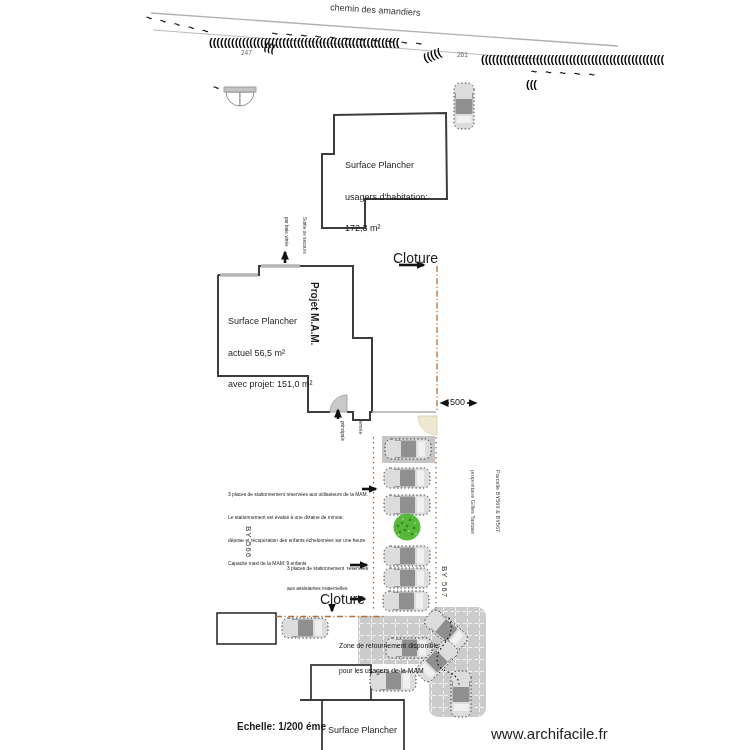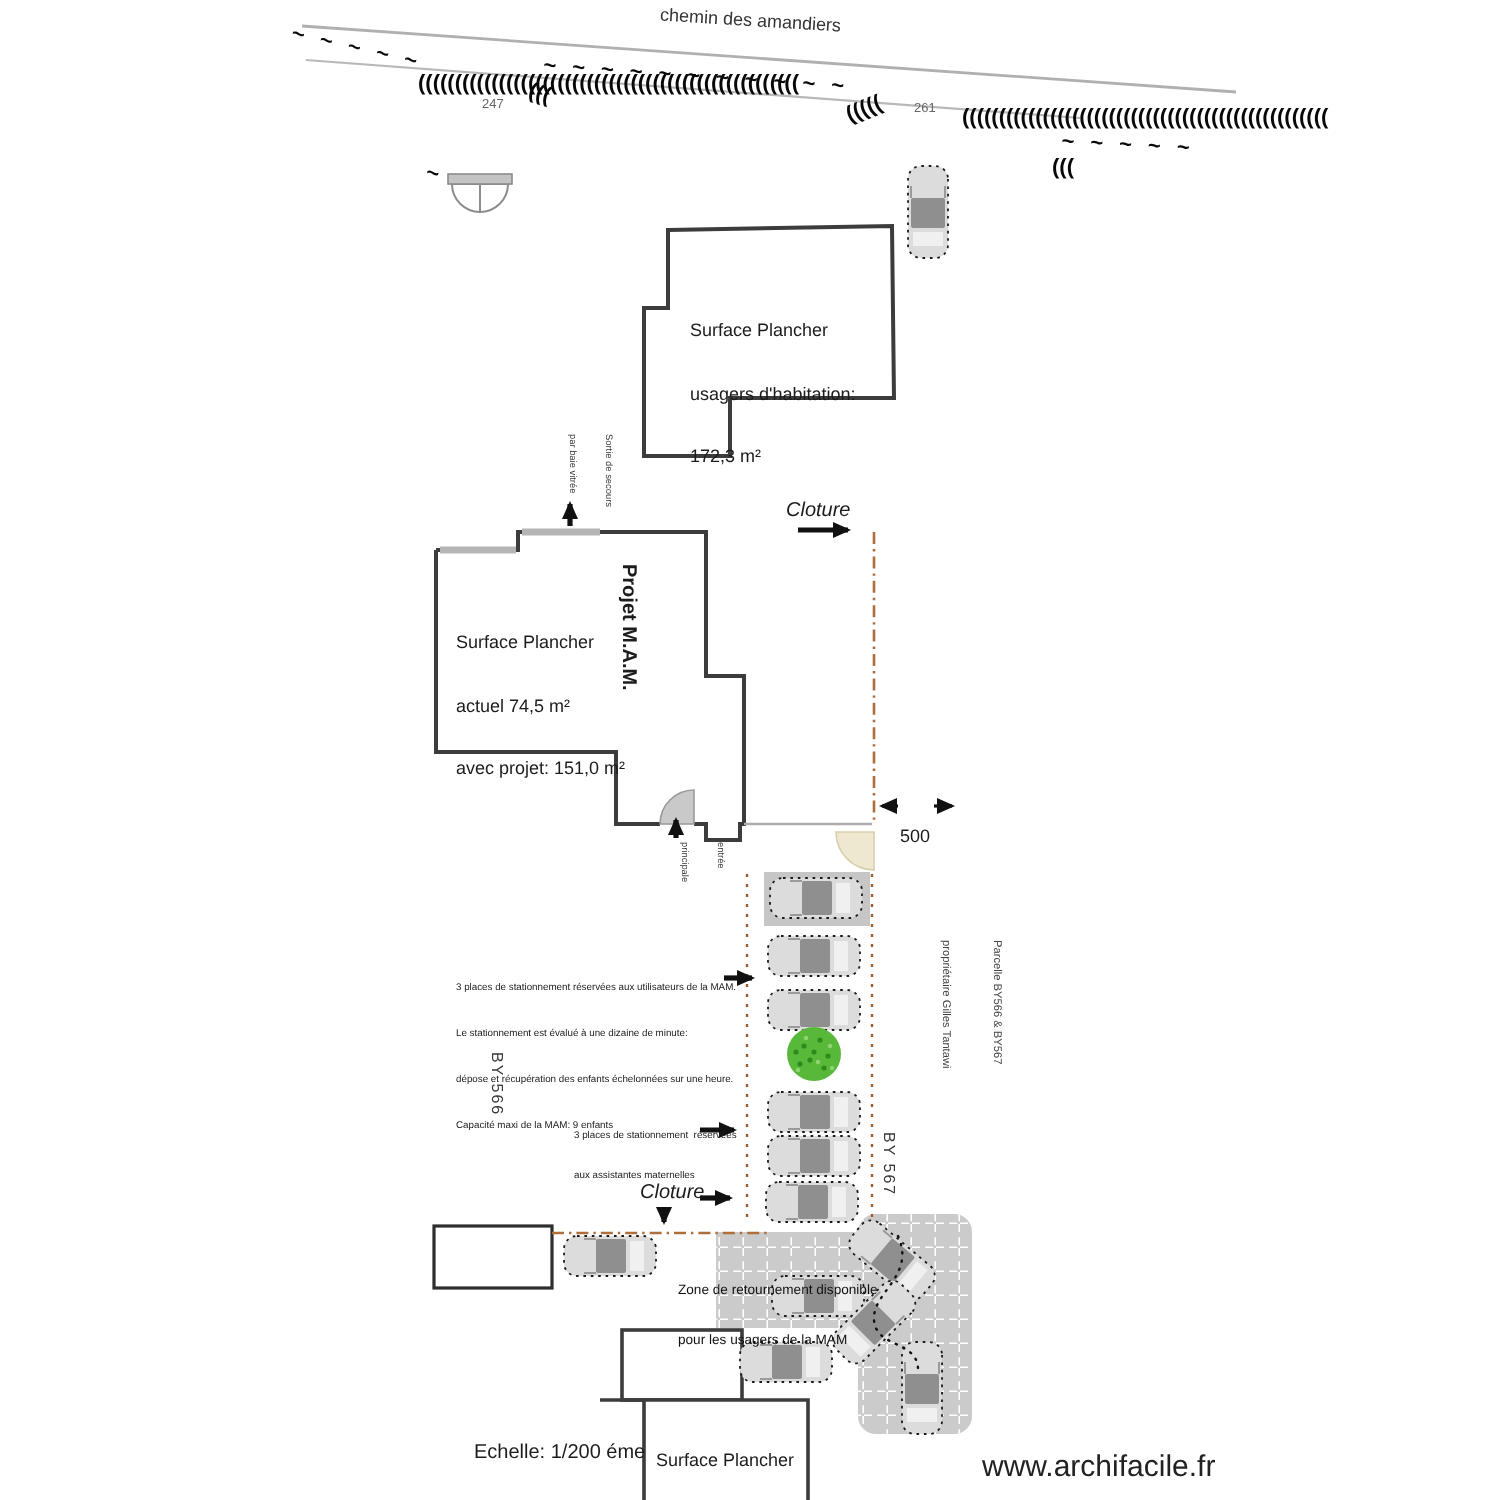--- a/index.html
+++ b/index.html
@@ -2,21 +2,21 @@
 <html><head>
 <meta charset="utf-8">
 <style>
   html,body{margin:0;padding:0;background:#fff;}
   .stage{position:relative;width:750px;height:750px;background:#ffffff;overflow:hidden;
          font-family:"Liberation Sans", sans-serif;color:#1c1c1c;}
   svg.plan{position:absolute;left:0;top:0;}
   .lab{position:absolute;white-space:pre;line-height:1.15;}
   .v{writing-mode:vertical-rl;}
   .f9{font-size:9px;line-height:10.5px;}
-  .f95{font-size:10px;font-style:italic;}
+  .f95{font-size:14px;}
   .f10{font-size:10px;}
   .f15{font-size:15px;color:#222;}
   .num{font-size:6.5px;color:#666;}
   .tiny{font-size:4.9px;line-height:7.6px;color:#222;}
   .tiny2{font-size:4.9px;line-height:6.5px;color:#222;}
   .vtiny{font-size:4.7px;line-height:6px;color:#333;}
   .by{font-size:8px;color:#3a3a3a;letter-spacing:1px;}
   .parc{font-size:5.6px;line-height:8.5px;color:#444;}
   .zonetxt{font-size:6.8px;line-height:8.2px;color:#111;}
   .bold{font-weight:bold;}
@@ -167,27 +167,27 @@
 
   <div class="lab v vtiny" style="left:271px;top:217px;height:48px;">
     <div>Sortie de secours</div>
     <div>par baie vitrée</div>
   </div>
 
   <div class="lab f95" style="left:393px;top:250px;">Cloture</div>
 
   <div class="lab f9" style="left:228px;top:295px;">
     <div>Surface Plancher</div>
-    <div>actuel 74,5 m²</div>
+    <div>actuel 56,5 m²</div>
     <div>avec projet: 151,0 m²</div>
   </div>
 
   <div class="lab v f10 bold" style="left:308px;top:282px;height:80px;">Projet M.A.M.</div>
 
-  <div class="lab f9" style="left:450px;top:397px;margin-top:16px;">500</div>
+  <div class="lab f9" style="left:450px;top:397px;">500</div>
 
   <div class="lab v vtiny" style="left:327px;top:421px;height:34px;">
     <div>entrée</div>
     <div>principale</div>
   </div>
 
   <div class="lab tiny" style="left:228px;top:476px;">
     <div>3 places de stationnement réservées aux utilisateurs de la MAM.</div>
     <div>Le stationnement est évalué à une dizaine de minute:</div>
     <div>dépose et récupération des enfants échelonnées sur une heure.</div>
@@ -214,17 +214,17 @@
     <div>Zone de retournement disponible</div>
     <div>pour les usagers de la MAM</div>
   </div>
 
   <div class="lab f9" style="left:328px;top:704px;">
     <div>Surface Plancher</div>
     
     
   </div>
 
-  <div class="lab f10" style="left:237px;top:721px;">Echelle: 1/200 éme</div>
+  <div class="lab f10" style="left:237px;top:721px;font-weight:bold;">Echelle: 1/200 éme</div>
 
   <div class="lab f15" style="left:491px;top:725px;">www.archifacile.fr</div>
 
 </div>
 
 </body></html>

